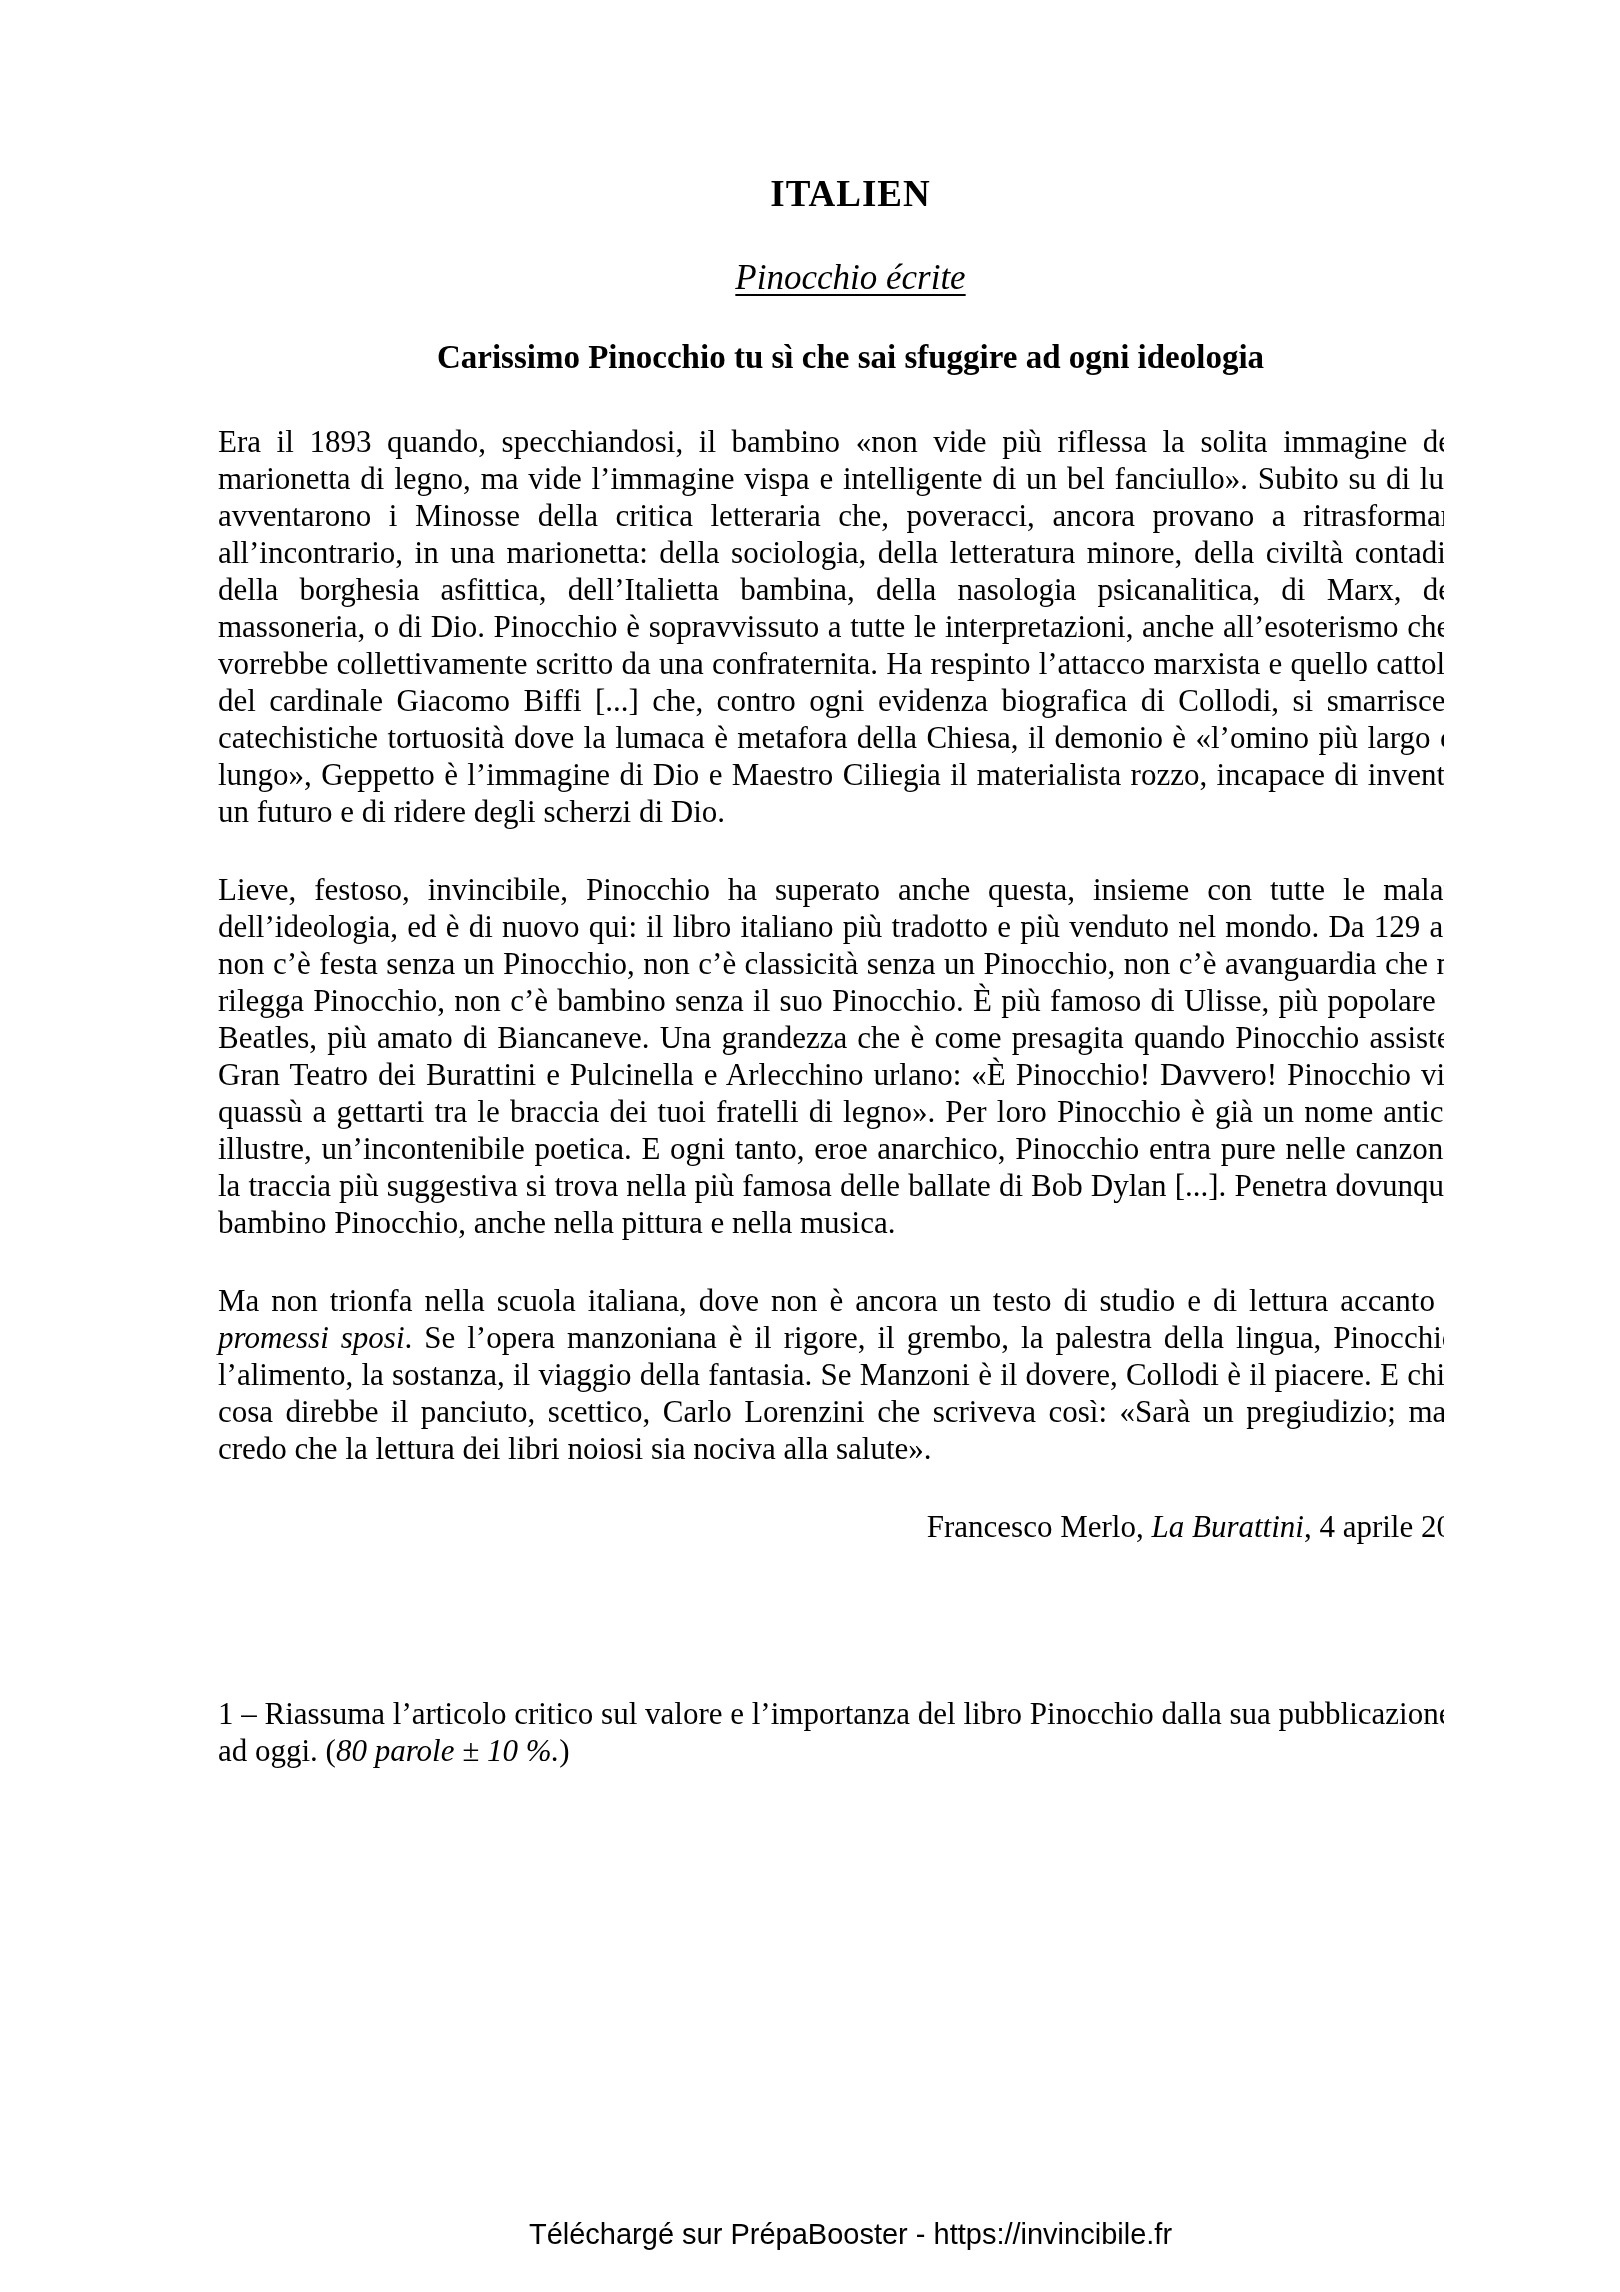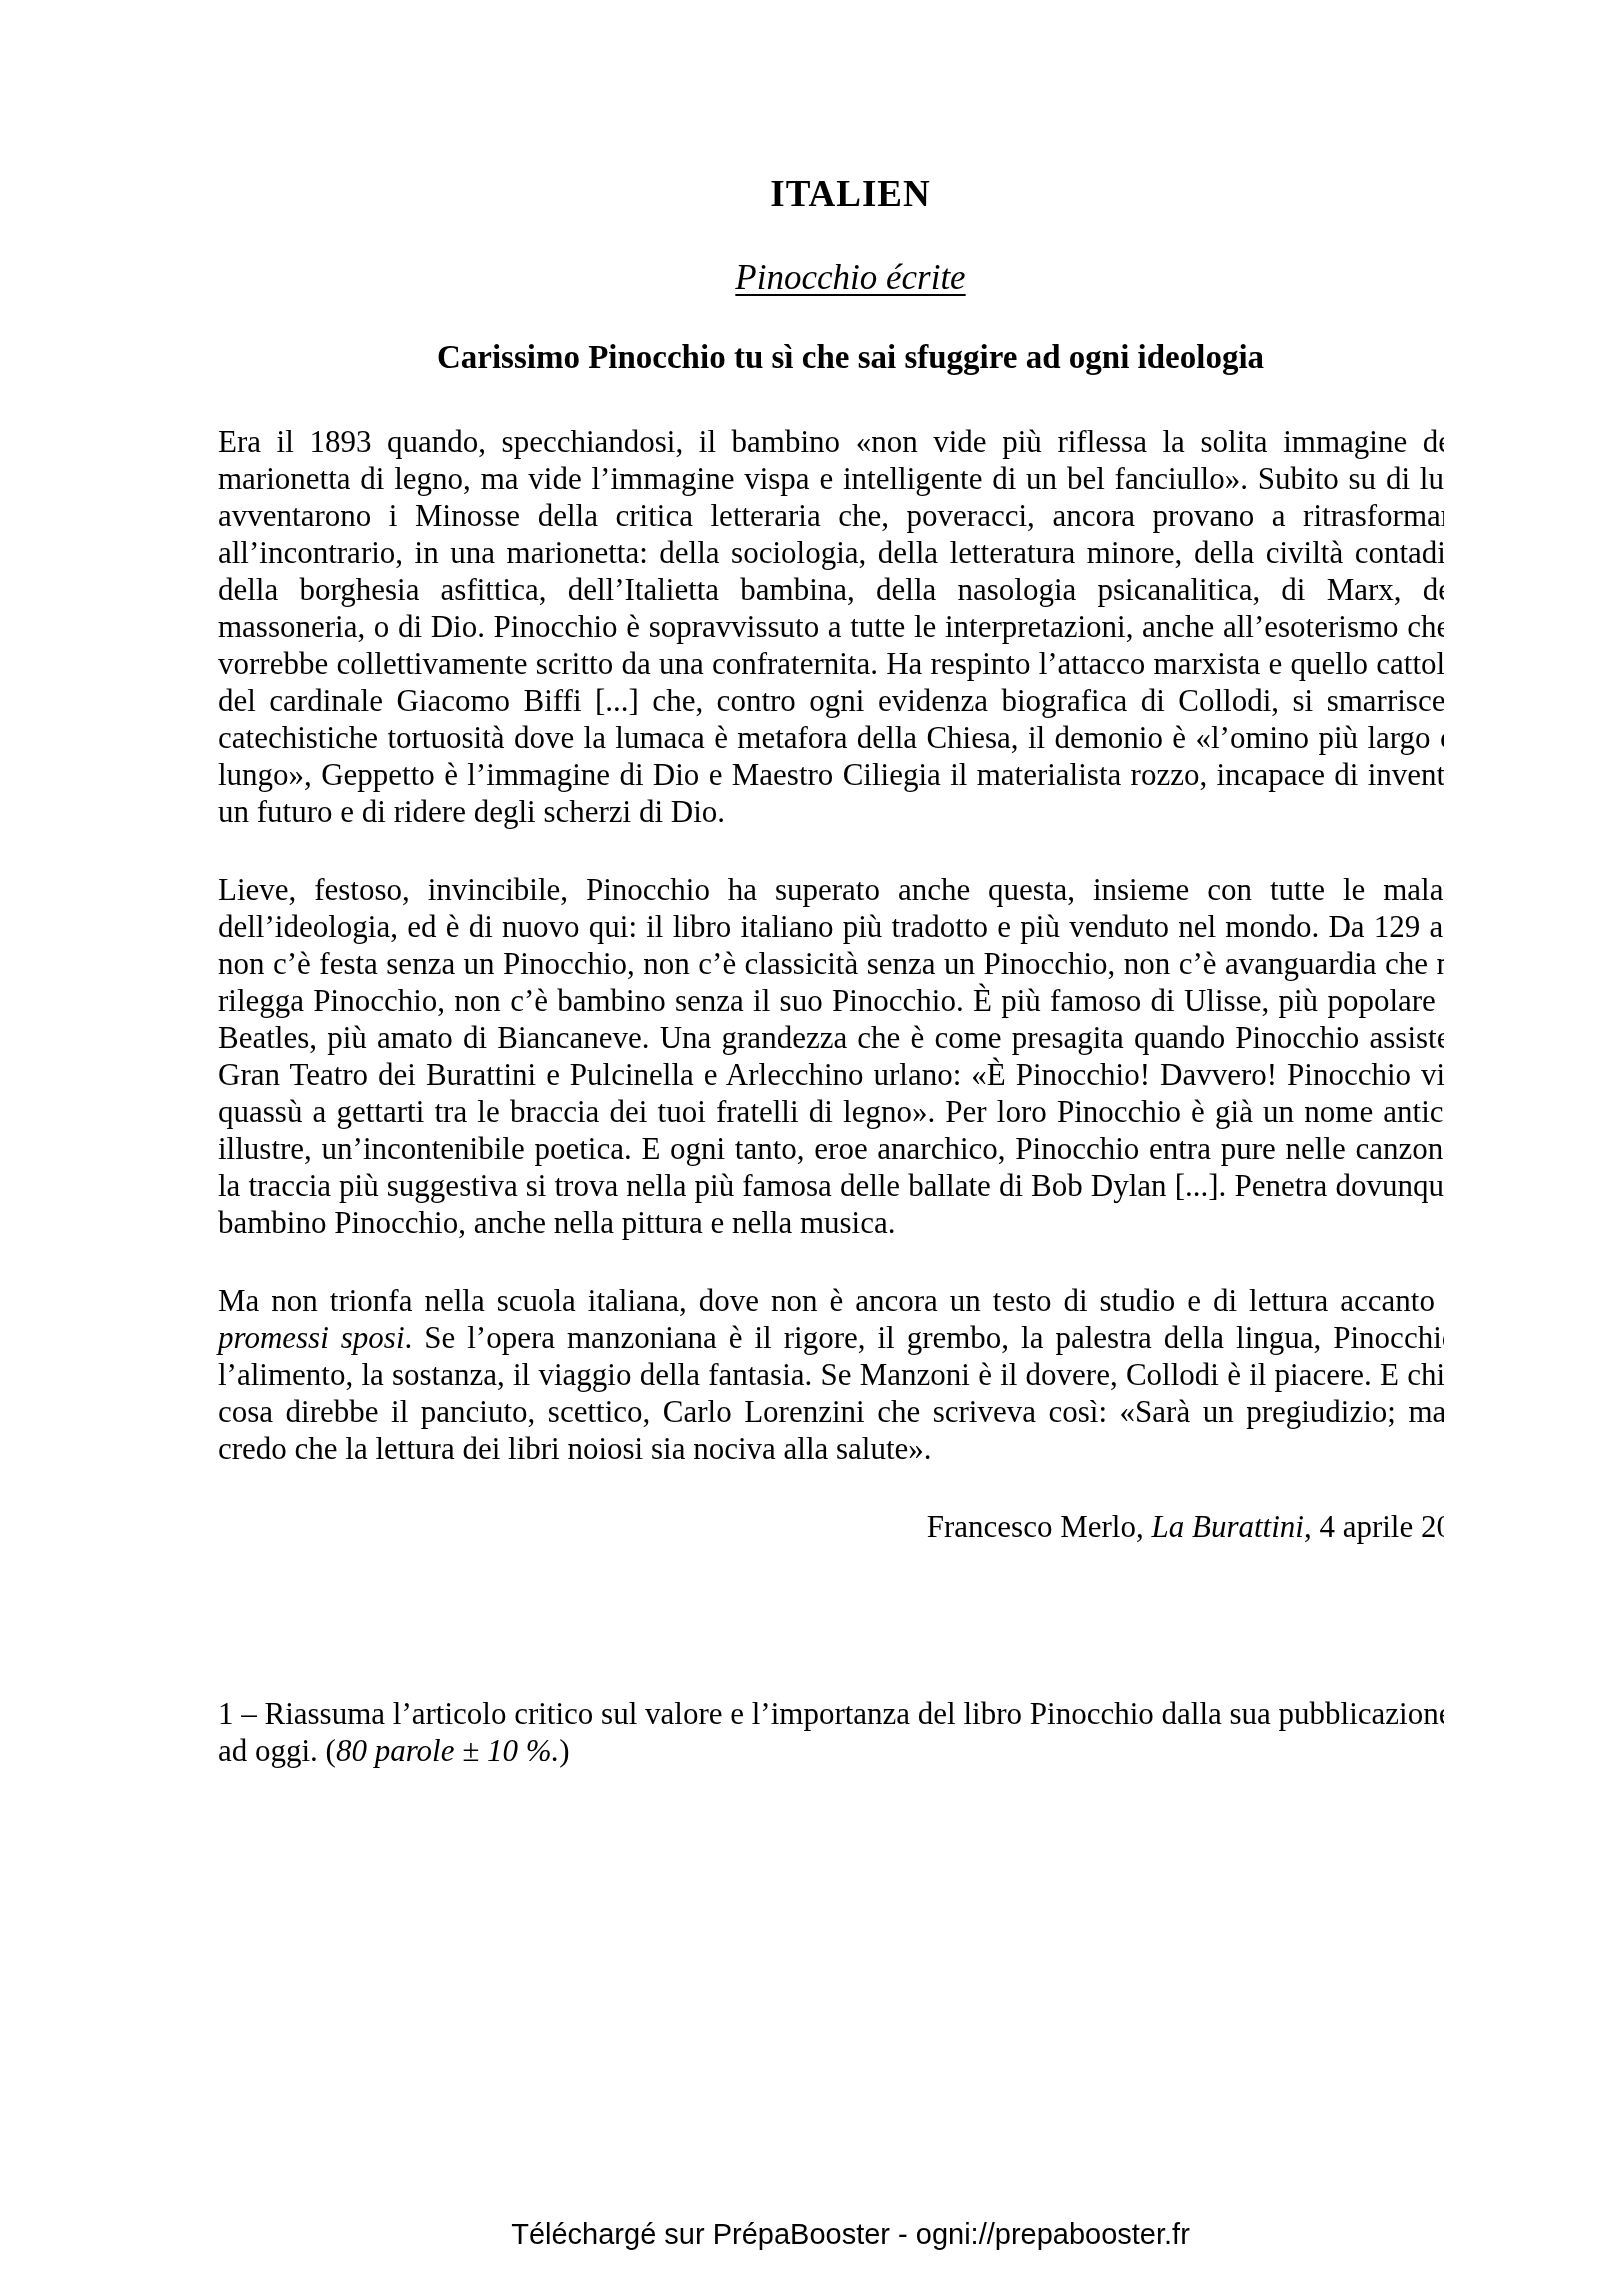--- a/index.html
+++ b/index.html
@@ -119,15 +119,15 @@
     <p class="para"><span>Ma non trionfa nella scuola italiana, dove non è ancora un testo di studio e di lettura accanto a </span><em>I promessi sposi</em><span>. Se l’opera manzoniana è il rigore, il grembo, la palestra della lingua, Pinocchio è l’alimento, la sostanza, il viaggio della fantasia. Se Manzoni è il dovere, Collodi è il piacere. E chissà cosa direbbe il panciuto, scettico, Carlo Lorenzini che scriveva così: «Sarà un pregiudizio; ma io credo che la lettura dei libri noiosi sia nociva alla salute».</span></p>
 
     <p class="attribution"><span>Francesco Merlo, </span><em>La Burattini</em><span>, 4 aprile 2022</span></p>
 
     <p class="question q1"><span>1 – Riassuma l’articolo critico sul valore e l’importanza del libro Pinocchio dalla sua pubblicazione ad oggi. (</span><em>80 parole ± 10 %.</em><span>)</span></p>
 
 
   </div>
 
 
-  <div class="footer-note">Téléchargé sur PrépaBooster - ogni://prepabooster.fr</div>
+  <div class="footer-note">Téléchargé sur PrépaBooster - https://invincibile.fr</div>
 </div>
 
 
 </body></html>

